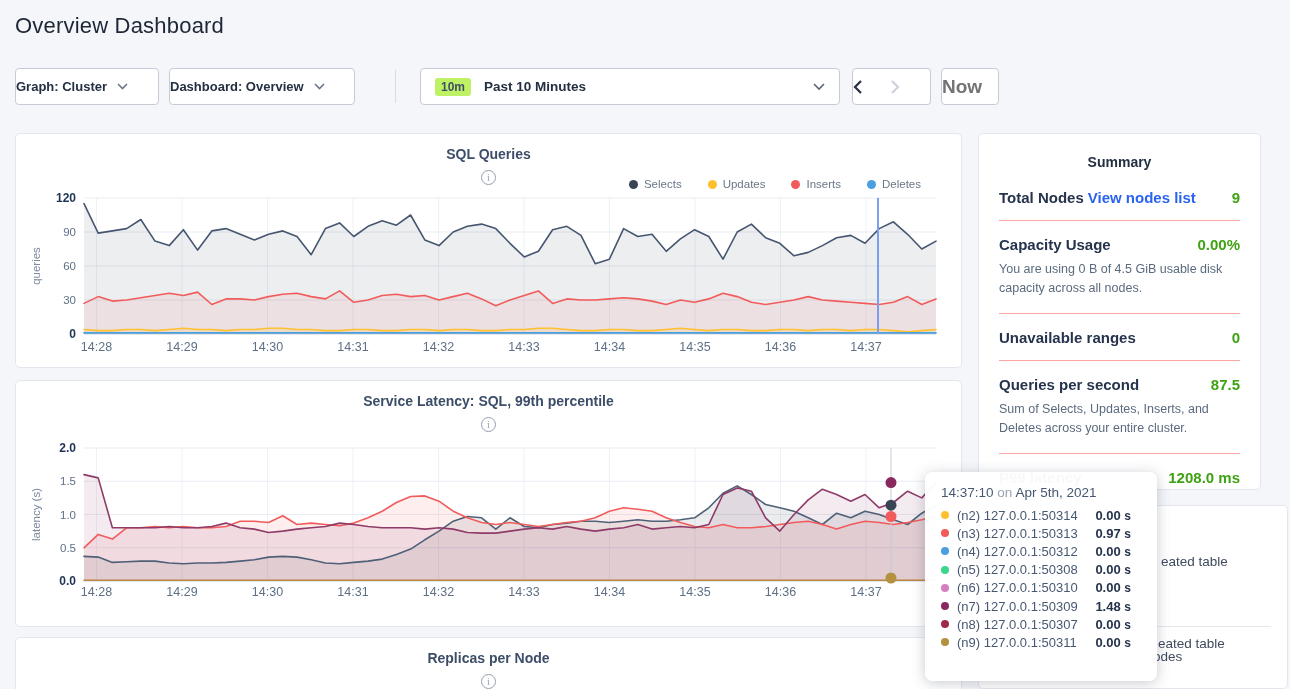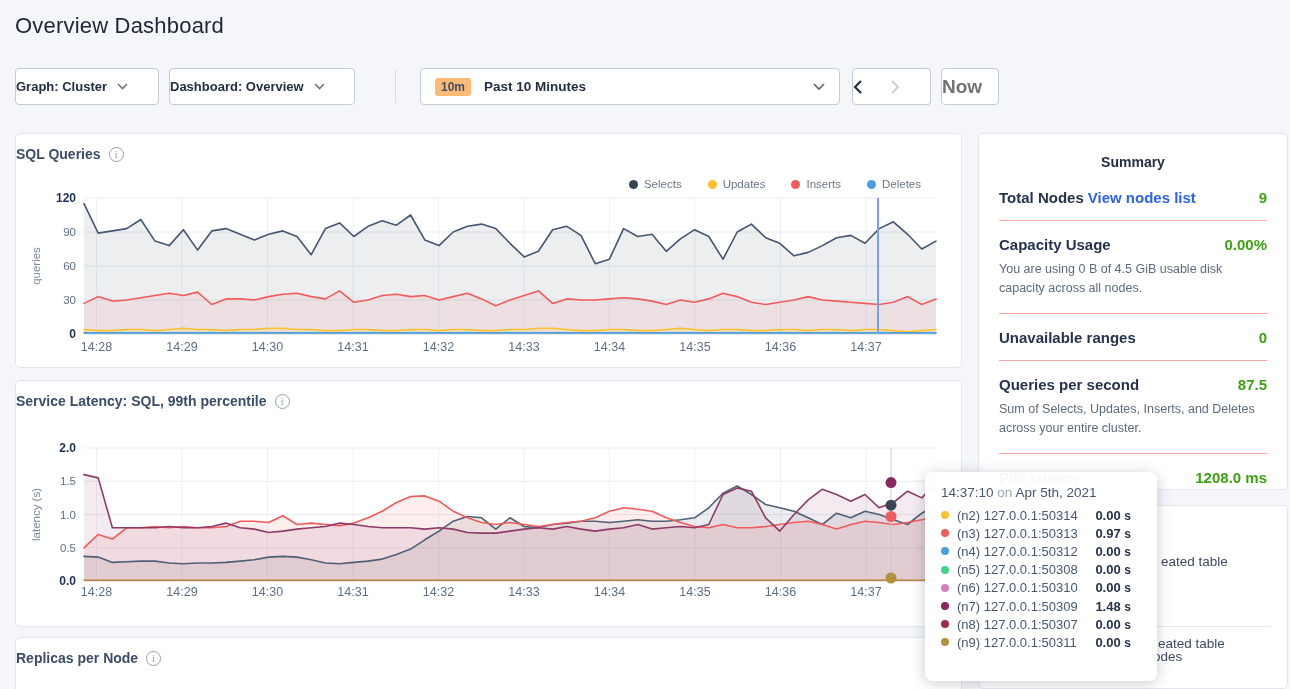--- a/index.html
+++ b/index.html
@@ -9,36 +9,36 @@
   .page-title { position:absolute; left:15px; top:13px; font-size:22px; font-weight:500; color:#1d2634; letter-spacing:.2px; }
 
   .btn { position:absolute; display:flex; align-items:center; justify-content:flex-start;
          background:#fff; border:1px solid #c6ccd6; border-radius:4px;
          font-size:13px; font-weight:700; color:#242f42; cursor:pointer; }
   #dd-graph { left:15px; top:68px; width:144px; height:37px; gap:10px; }
   #dd-dash  { left:169px; top:68px; width:186px; height:37px; gap:10px; }
   .v-divider { position:absolute; left:395px; top:70px; width:1px; height:33px; background:#d9dde3; }
 
   #time-selector { left:420px; top:68px; width:420px; height:37px; justify-content:flex-start; padding:0 14px; }
-  .range-badge { background:#fdba74; border-radius:3px; font-size:12px; font-weight:700; color:#3e4f66; padding:2px 6px; margin-right:13px; }
+  .range-badge { background:#bef264; border-radius:3px; font-size:12px; font-weight:700; color:#3e4f66; padding:2px 6px; margin-right:13px; }
   .range-label { font-size:13.5px; font-weight:700; }
   #time-selector .chev { margin-left:auto; }
 
   #nav-prev { left:852px; top:68px; width:40px; height:37px; border-radius:4px 0 0 4px; }
   #nav-next { left:891px; top:68px; width:40px; height:37px; border-radius:0 4px 4px 0; border-left:none; }
   #btn-now  { left:941px; top:68px; width:58px; height:37px; color:#737373; font-size:19px; }
 
   .panel { position:absolute; background:#fff; border:1px solid #e3e7ed; border-radius:5px; overflow:hidden; }
   #panel-sql { left:15px; top:133px; width:947px; height:235px; }
   #panel-lat { left:15px; top:380px; width:947px; height:247px; }
   #panel-rep { left:15px; top:637px; width:947px; height:60px; }
-  #panel-summary { left:978px; top:133px; width:310px; height:357px; }
+  #panel-summary { left:978px; top:133px; width:283px; height:357px; }
   #panel-events  { left:978px; top:505px; width:310px; height:184px; }
 
-  .chart-title-row { position:absolute; left:0; right:0; top:12px; display:flex; align-items:center; justify-content:flex-start; gap:8px; }
+  .chart-title-row { position:absolute; left:0; right:0; top:12px; display:flex; align-items:center; justify-content:space-between; gap:8px;flex-direction:column; }
   .chart-title { font-size:14px; font-weight:700; color:#3c4d68; }
   .info-icon { width:15px; height:15px; border:1px solid #93a1b1; border-radius:50%; display:flex; align-items:center; justify-content:center;
                font-size:10px; color:#93a1b1; font-family:"Liberation Serif", serif; }
   .legend { position:absolute; right:40px; top:44px; display:flex; gap:26px; }
   .legend-item { display:flex; align-items:center; gap:6px; font-size:11.5px; color:#6b7686; }
   .legend-dot { width:9px; height:9px; border-radius:50%; }
   .chart-svg { position:absolute; left:0; top:0; }
 
   
   .summary-title { text-align:center; font-size:14px; font-weight:700; color:#242f42; padding-top:20px; }

